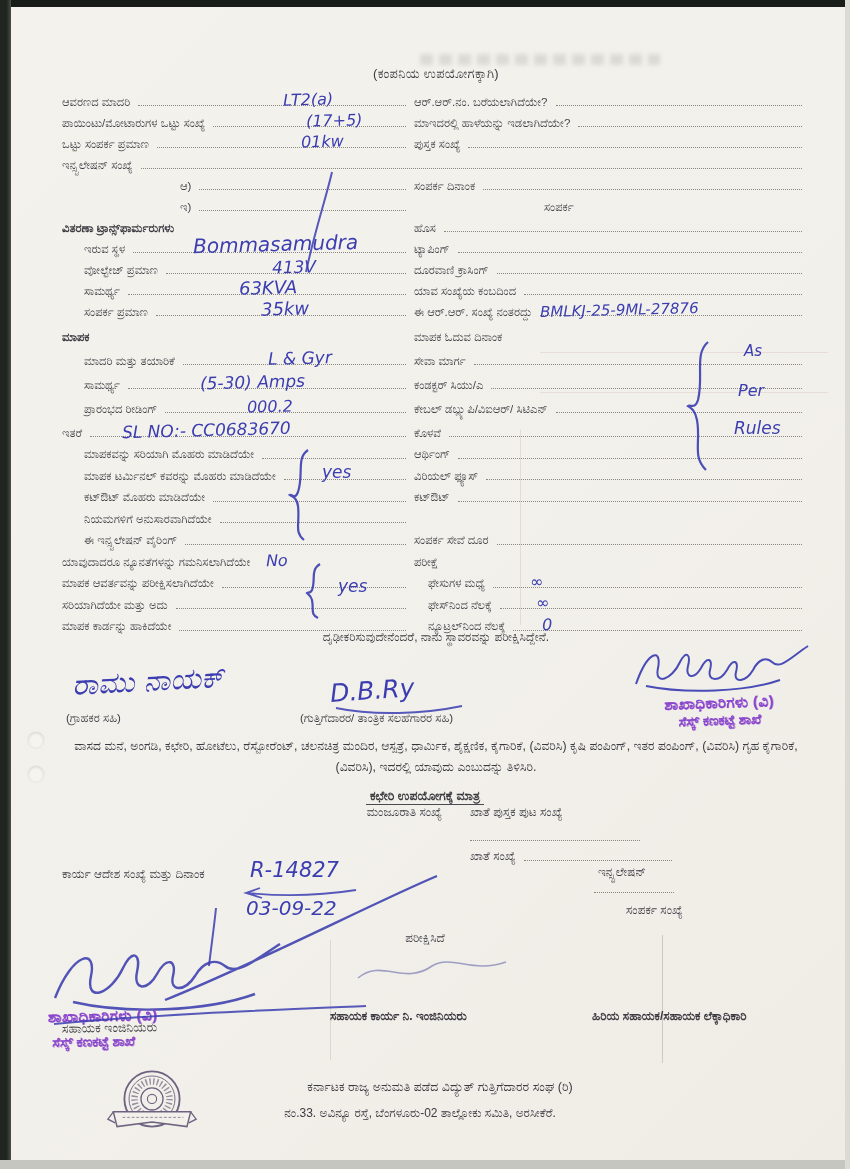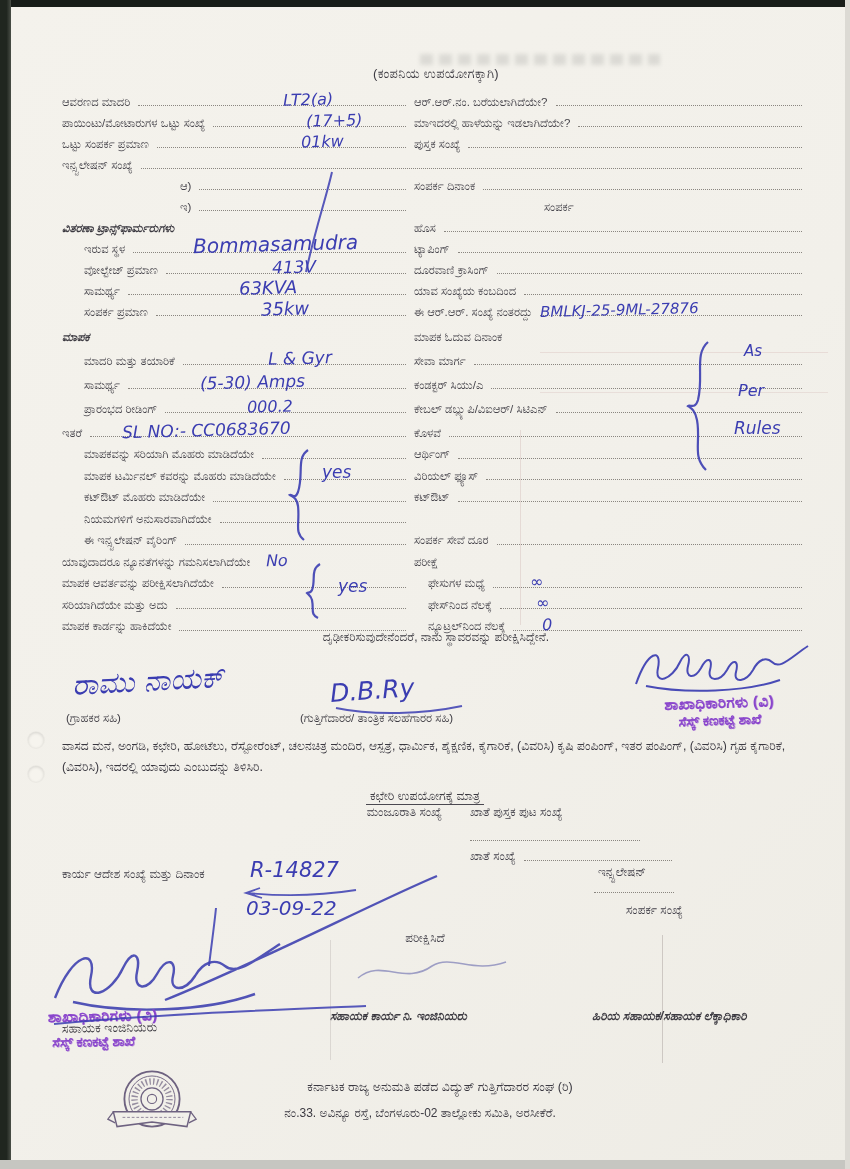--- a/index.html
+++ b/index.html
@@ -15,39 +15,39 @@
   .hdr{position:absolute;left:62px;top:66px;width:748px;text-align:center;font-size:13px;letter-spacing:.3px;color:#3d3b42;}
   
   .rows{position:absolute;left:62px;top:88px;width:748px;}
   .row{display:flex;height:21px;align-items:flex-end;font-size:11.5px;}
   .rh24{height:24px;}
   .rh215{height:21.5px;}
   .sp4{margin-top:4px;}
   .cl{width:352px;display:flex;align-items:flex-end;}
   .cr{flex:1;display:flex;align-items:flex-end;}
   .lbl{white-space:nowrap;line-height:1.15;}
-  .b{font-weight:bold;color:#3c3a41;font-style:italic;}
+  .b{font-weight:bold;color:#3c3a41;}
   .i1{padding-left:22px;}
   .i2{padding-left:118px;}
   .ri{padding-left:14px;}
   .rc{padding-left:130px;text-align:center;}
   .dots{flex:1;position:relative;border-bottom:1.6px dotted #8a8680;margin:0 8px 3px 8px;height:4px;}
   .nd{border-bottom:none;}
   .hw{position:absolute;bottom:-4px;white-space:nowrap;font-family:"DejaVu Sans",sans-serif;
       font-style:italic;color:#3b3db1;transform:rotate(-1.5deg);font-weight:500;}
   .ink{position:absolute;font-family:"DejaVu Sans",sans-serif;font-style:italic;color:#3b3db1;
        white-space:nowrap;font-weight:500;}
   .stamp{position:absolute;color:#8a46cc;font-weight:bold;text-align:center;transform:rotate(-2deg);}
   .stamp .s1{font-size:15px;letter-spacing:.5px;text-shadow:.7px 0 0 rgba(138,70,204,.55);}
   .stamp .s2{font-size:13.5px;margin-top:1px;text-shadow:.8px .4px 0 rgba(138,70,204,.5);}
   .printedrole{font-size:12.5px;color:#3d3b42;font-weight:normal;transform:rotate(0);}
   .cert{position:absolute;left:62px;top:630px;width:748px;text-align:center;font-size:12px;color:#3d3b42;}
-  .para{position:absolute;left:62px;top:736px;width:748px;font-size:12.3px;line-height:21px;color:#3a3840;font-weight:500;}
+  .para{position:absolute;left:62px;top:736px;width:748px;font-size:12.3px;line-height:21px;color:#3a3840;font-weight:500;text-align:center;}
   .office-title{position:absolute;left:0;top:786px;width:850px;text-align:center;}
-  .office-title span{font-size:12.5px;font-weight:normal;color:#3c3a41;border-bottom:1.6px solid #4a4850;padding:0 4px 1px;}
+  .office-title span{font-size:12.5px;font-weight:bold;color:#3c3a41;border-bottom:1.6px solid #4a4850;padding:0 4px 1px;}
   .oline{position:absolute;display:flex;align-items:flex-end;font-size:12px;color:#43414a;}
   .siglabel{position:absolute;font-size:11.5px;color:#3d3b42;}
   .svgink{position:absolute;}
   .artifact{position:absolute;pointer-events:none;}
   .punch{position:absolute;width:16px;height:16px;border-radius:50%;background:#f6f4ee;
          box-shadow:inset 0 1px 3px rgba(0,0,0,.13), 0 0 0 1px rgba(0,0,0,.03);}
   .footer-org{position:absolute;left:205px;top:1080px;width:470px;text-align:center;font-size:12.5px;color:#3b3941;}
   .footer-addr{position:absolute;left:185px;top:1106px;width:470px;text-align:center;font-size:12px;color:#3b3941;}
 </style>
 </head>

